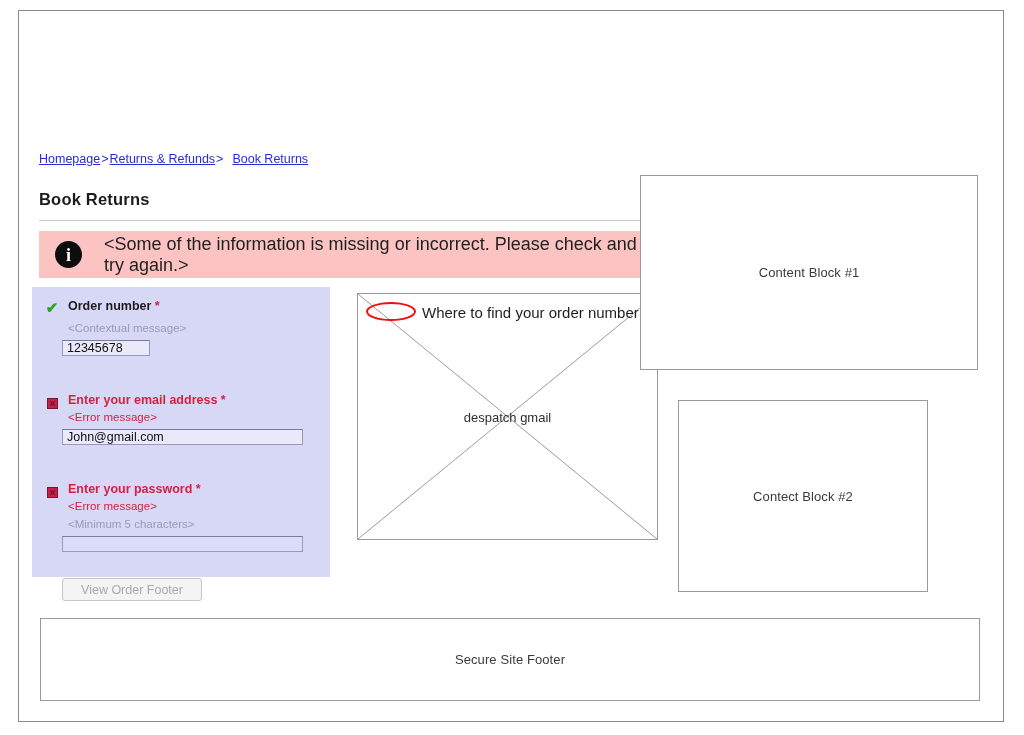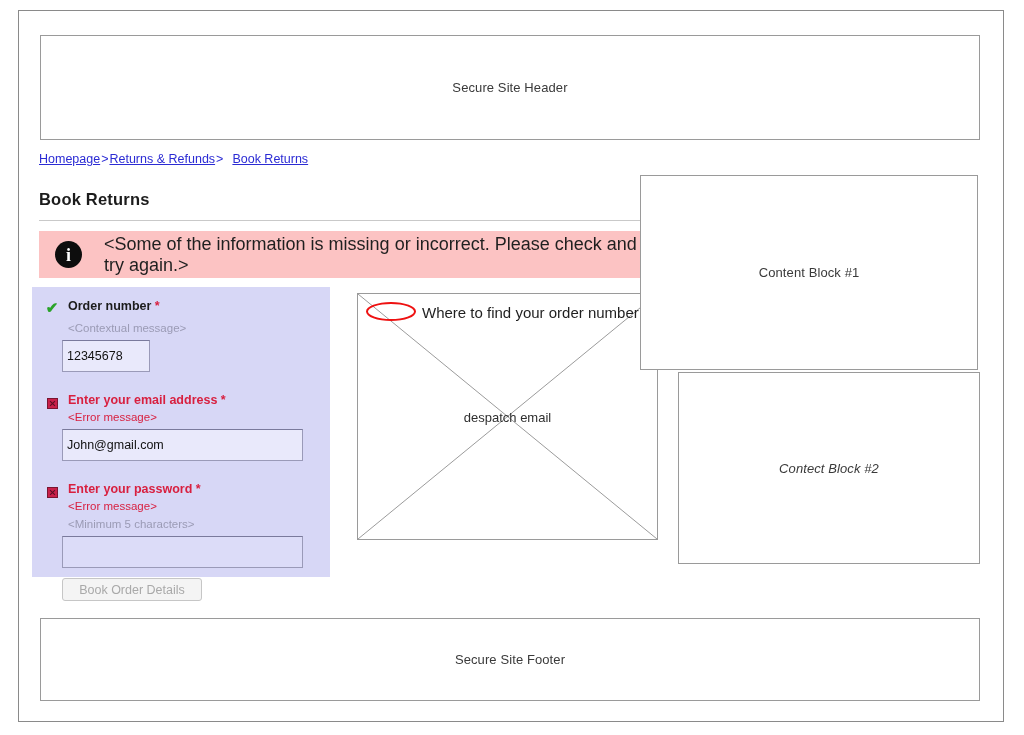--- a/index.html
+++ b/index.html
@@ -205,21 +205,21 @@
     line-height: 1.3;
     margin-top: 3px;
     margin-left: 36px;
   }
   .msg-hint.tight { margin-top: 6px; }
 
   .text-input {
     display: block;
     margin-left: 30px;
     margin-top: 4px;
-    height: 32px;
+    height: 16px;
     background: #e9e9fb;
     border: 1px solid #9a9ab8;
     border-top-color: #7a7a9c;
     box-sizing: border-box;
     font-family: "Liberation Sans", sans-serif;
     font-size: 12.5px;
     color: #111111;
     padding: 0 4px;
     outline: none;
   }
@@ -284,31 +284,28 @@
     position: absolute;
     left: 64px;
     top: 10px;
     font-size: 15px;
     color: #1f1f1f;
     white-space: nowrap;
   }
 
   
   .content-block-1 { left: 640px; top: 175px; width: 338px; height: 195px; }
-  .content-block-2 { left: 678px; top: 372px; width: 302px; height: 192px; font-style: italic; }
+  .content-block-2 { left: 678px; top: 400px; width: 250px; height: 192px; }
 </style>
 </head>
 <body>
 
 <div id="page">
   <div class="outer-frame"></div>
 
-  <div class="wire-box site-header">
-    <span class="wire-label">Secure Site Header</span>
-  </div>
 
   <div class="breadcrumb">
     <span class="crumb">Homepage</span><span class="sep">&gt;</span><span class="crumb">Returns &amp; Refunds</span><span class="sep">&gt;</span><span class="gap"></span><span class="crumb">Book Returns</span>
   </div>
 
   <div class="page-title">Book Returns</div>
   <div class="title-rule"></div>
 
   <div class="alert-banner">
     <div class="alert-icon">i</div>
@@ -360,28 +357,28 @@
             <span class="req-star">*</span>
           </div>
           <div class="msg-error">&lt;Error message&gt;</div>
         </div>
       </div>
       <div class="msg-hint">&lt;Minimum 5 characters&gt;</div>
       <input class="text-input input-password" type="text" value="" style="">
     </div>
   </div>
 
-  <button class="submit-button" disabled="">Book Order Details</button>
+  <button class="submit-button" disabled="">View Order Footer</button>
 
   <div class="image-placeholder">
     <svg viewBox="0 0 301 247" preserveAspectRatio="none">
       <line x1="0" y1="0" x2="301" y2="247" stroke="#9a9a9a" stroke-width="1"></line>
       <line x1="301" y1="0" x2="0" y2="247" stroke="#9a9a9a" stroke-width="1"></line>
     </svg>
-    <div class="image-caption">despatch email</div>
+    <div class="image-caption">despatch gmail</div>
     <div class="annotation-ellipse"></div>
     <div class="annotation-label">Where to find your order number</div>
   </div>
 
   <div class="wire-box content-block-1">
     <span class="wire-label">Content Block #1</span>
   </div>
   <div class="wire-box content-block-2">
     <span class="wire-label">Contect Block #2</span>
   </div>

